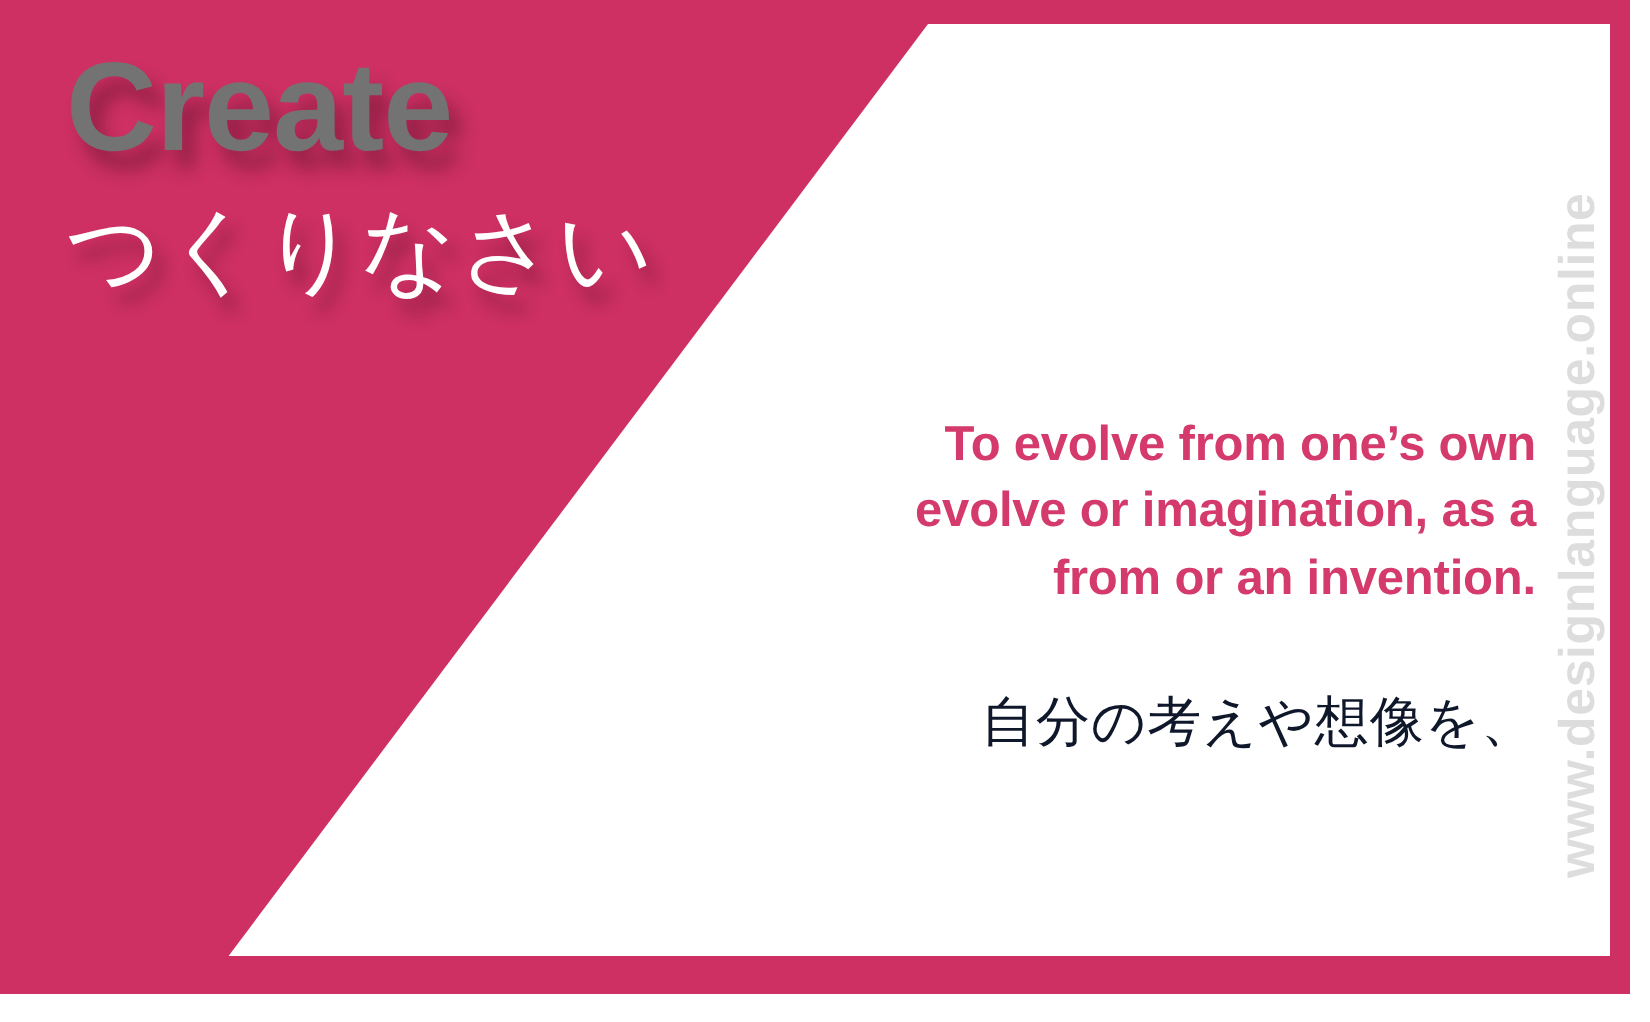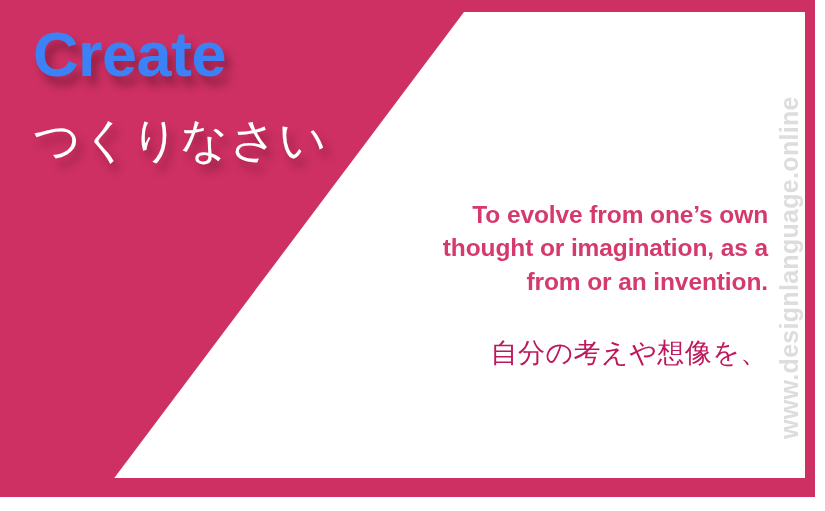--- a/index.html
+++ b/index.html
@@ -52,56 +52,56 @@
     position: absolute;
     left: 33px;
     top: 22px;
     width: 420px;
   }
   #title {
     margin: 0;
     font-size: 63px;
     font-weight: bold;
     line-height: 1.04;
-    color: #3b82f6;
+    color: #737373;
     letter-spacing: -0.5px;
     text-shadow: 6px 9px 9px rgba(60, 10, 28, 0.42);
   }
   #subtitle {
-    margin: 26px 0 0 0;
+    margin: 11px 0 0 0;
     font-size: 47px;
     font-weight: normal;
     line-height: 1.12;
     color: #ffffff;
     letter-spacing: 1px;
     text-shadow: 5px 8px 8px rgba(60, 10, 28, 0.40);
   }
 
   
   #definition {
     position: absolute;
     left: 350px;
-    top: 198px;
+    top: 206px;
     width: 418px;
     text-align: right;
   }
   #def-en {
     margin: 0;
     font-size: 24.5px;
     font-weight: bold;
     line-height: 1.36;
     color: #d43a6b;
     letter-spacing: -0.1px;
   }
   #def-ja {
     margin: 37px 0 0 0;
     font-size: 27px;
     font-weight: normal;
     line-height: 1.38;
-    color: #be185d;
+    color: #0f172a;
     letter-spacing: 0.5px;
   }
   #def-en span,
   #def-ja span {
     display: block;
   }
 
   
   #bottom-bar {
     position: absolute;
@@ -145,21 +145,21 @@
   <div id="bottom-bar"></div>
 
   <div id="headline">
     <h1 id="title">Create</h1>
     <h2 id="subtitle">つくりなさい</h2>
   </div>
 
   <div id="definition">
     <p id="def-en">
       <span>To evolve from one’s own</span>
-      <span>thought or imagination, as a</span>
+      <span>evolve or imagination, as a</span>
       <span>from or an invention.</span>
     </p>
     <p id="def-ja">
       <span>自分の考えや想像を、</span>
     </p>
   </div>
 
   <div id="watermark">www.designlanguage.online</div>
 
 </div>

